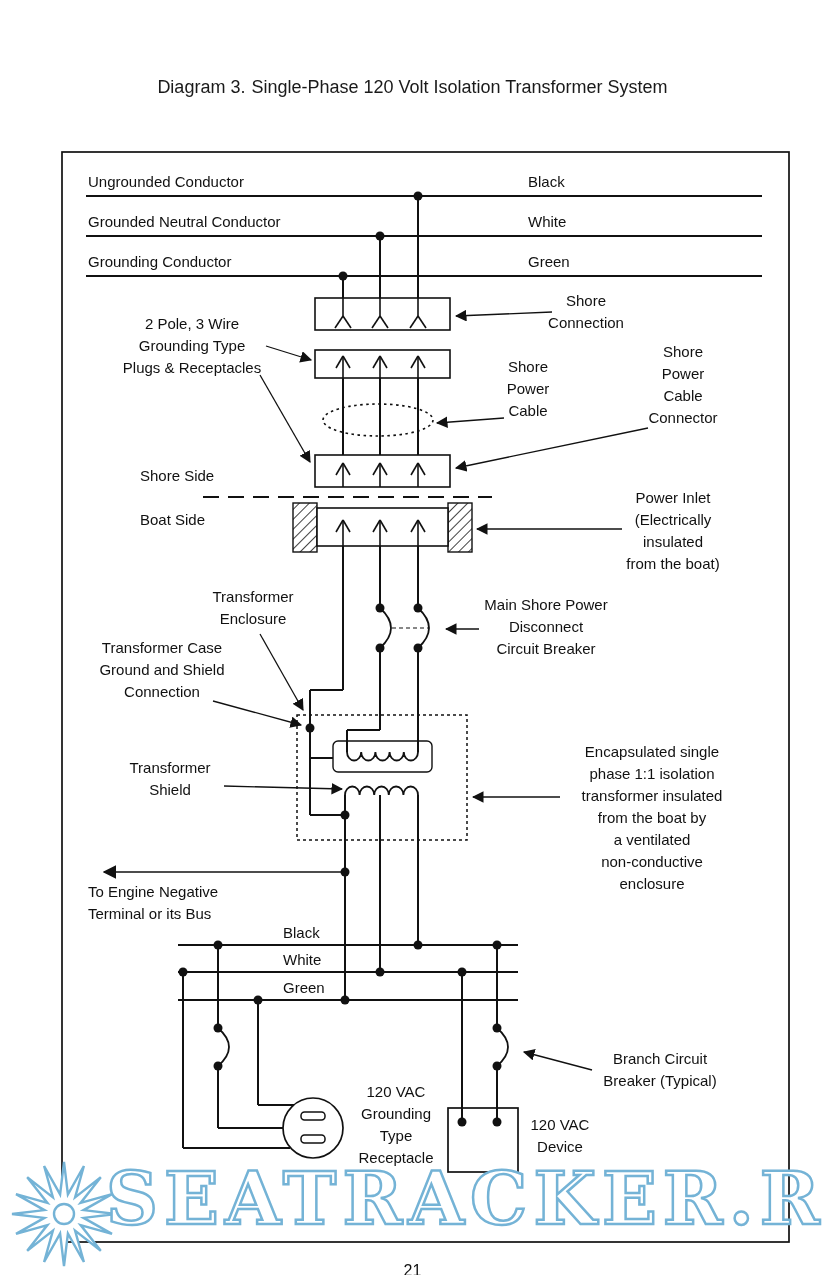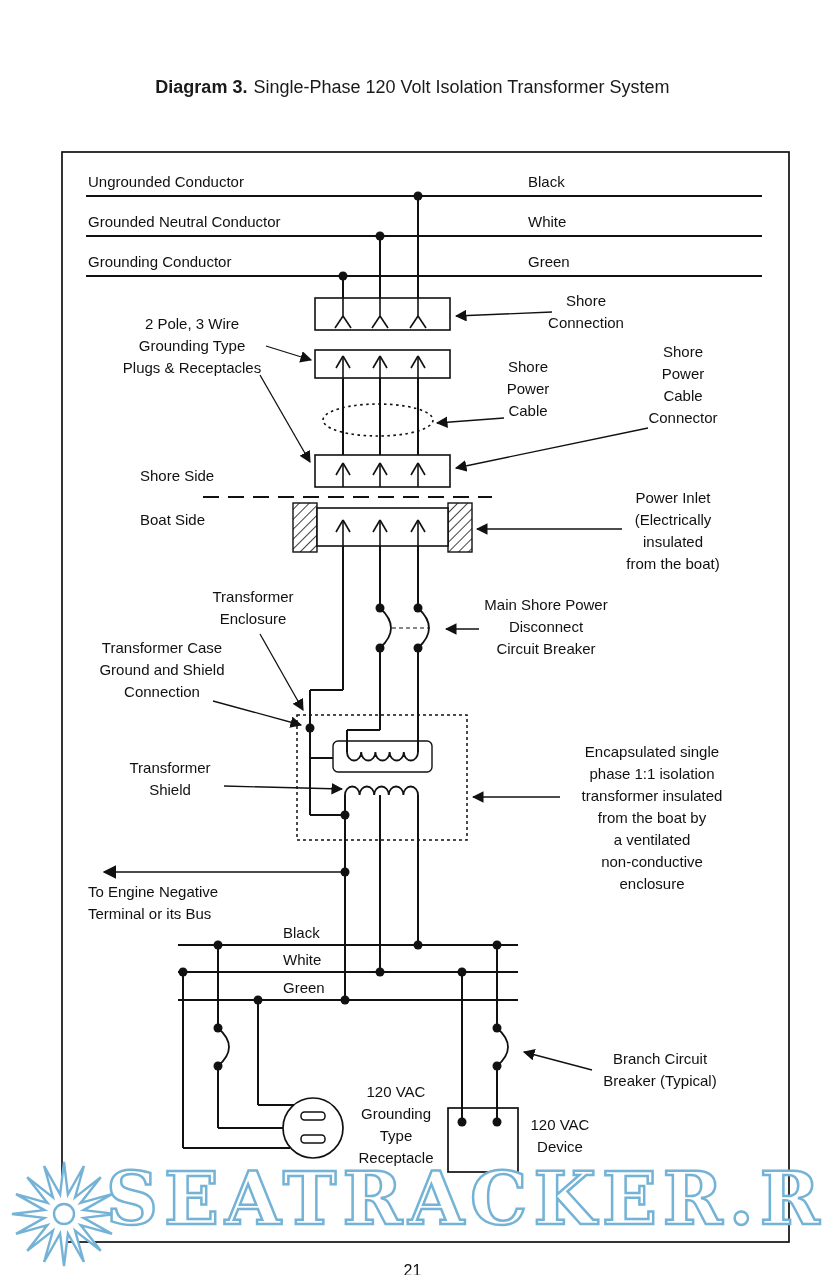--- a/index.html
+++ b/index.html
@@ -1,20 +1,20 @@
 <!DOCTYPE html>
 <html><head>
 <meta charset="utf-8">
 <style>
   html,body{margin:0;padding:0;background:#e8e8e8;}
   .page{position:relative;width:825px;height:1275px;background:#ffffff;overflow:hidden;
         font-family:"Liberation Sans",sans-serif;}
   .title{position:absolute;top:74px;left:0;width:825px;text-align:center;
          font-size:18px;line-height:26px;color:#1a1a1a;z-index:2;}
-  .title .t-prefix{font-weight:bold;text-align:center;}
+  .title .t-prefix{font-weight:normal;text-align:center;}
   .title .t-rest{margin-left:6px;}
   svg.diagram{position:absolute;left:0;top:0;z-index:1;}
   svg.diagram text{font-family:"Liberation Sans",sans-serif;font-size:15px;fill:#111;}
   .watermark{position:absolute;left:0;top:1150px;width:825px;height:125px;z-index:3;pointer-events:none;}
   .sun{position:absolute;left:2px;top:2px;}
   .wm-text{position:absolute;left:106px;top:6px;white-space:nowrap;
            font-family:"DejaVu Serif",serif;font-weight:bold;font-size:72px;
            letter-spacing:6px;color:#ffffff;-webkit-text-stroke:2.5px #74b3d6;}
   .pageno{position:absolute;top:1214px;left:0;width:825px;text-align:center;
           font-size:16px;color:#111;z-index:4;margin-top:48px;}

